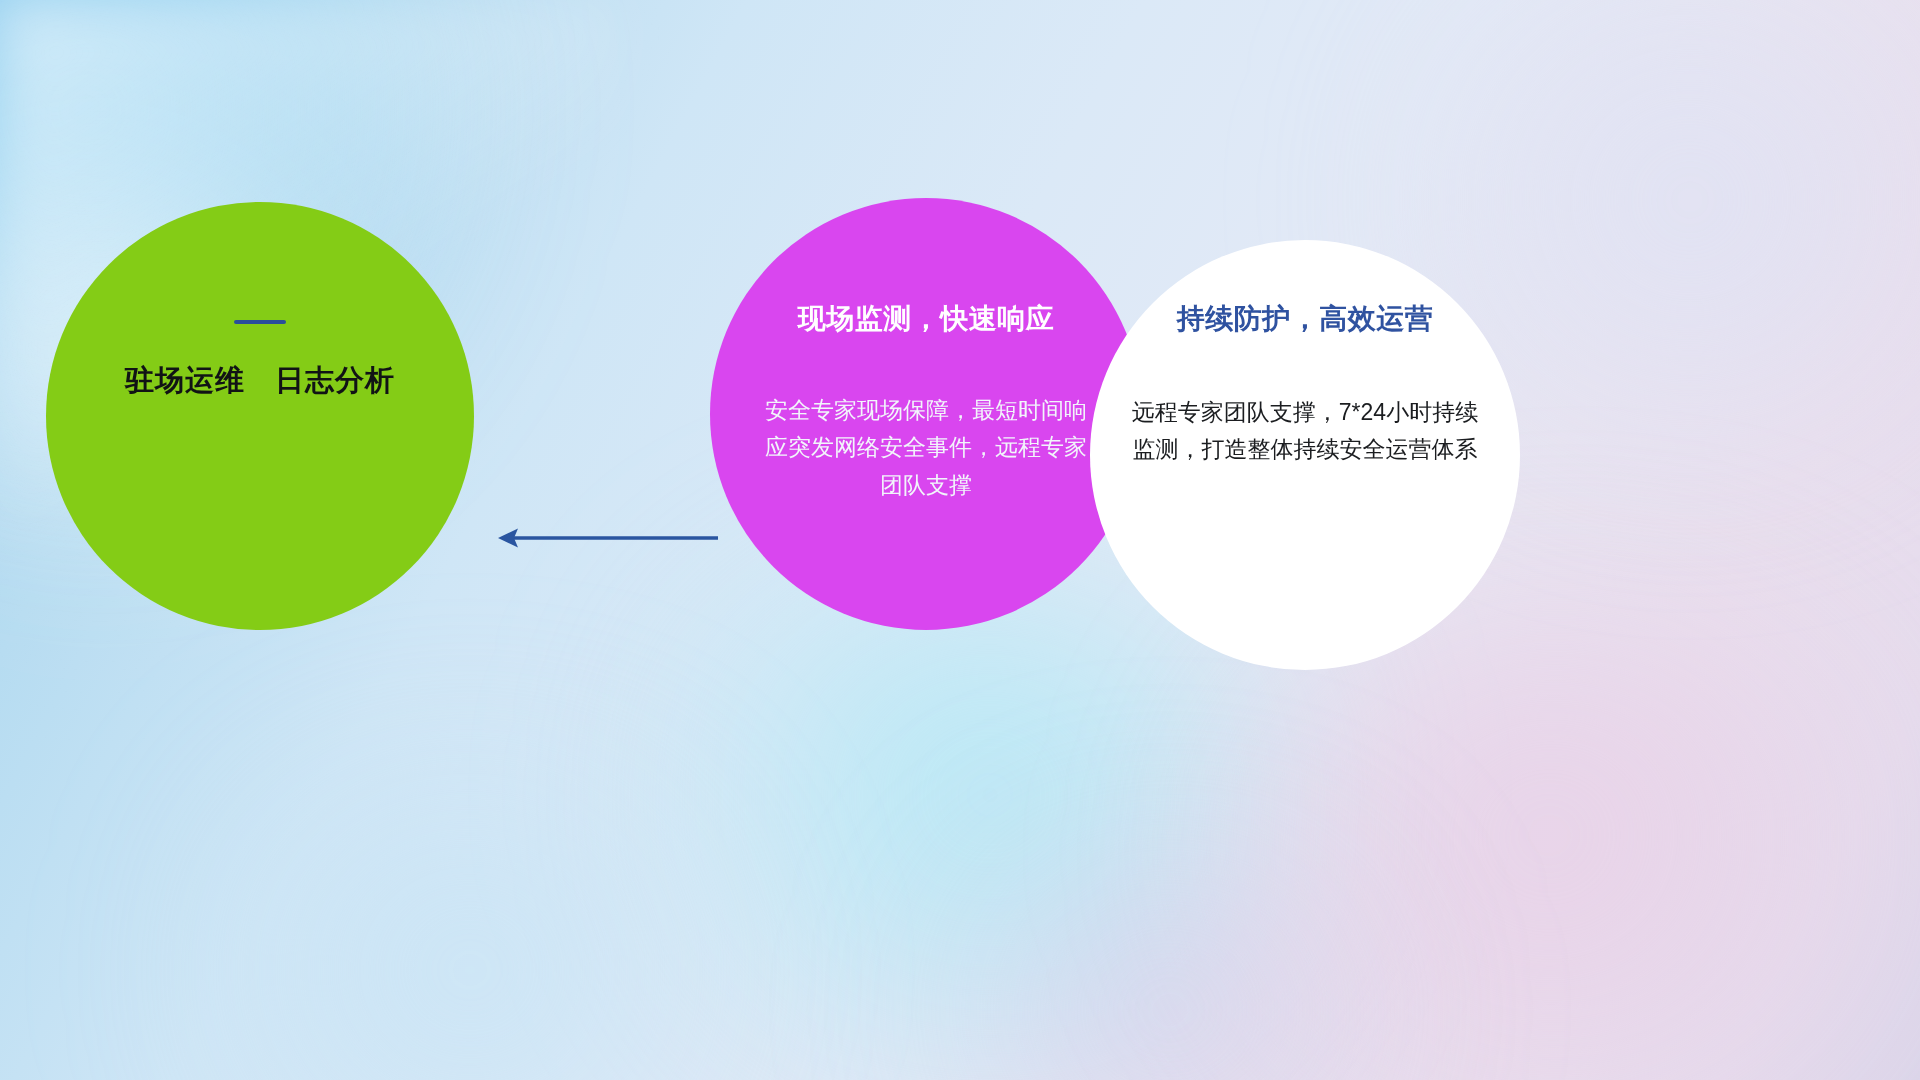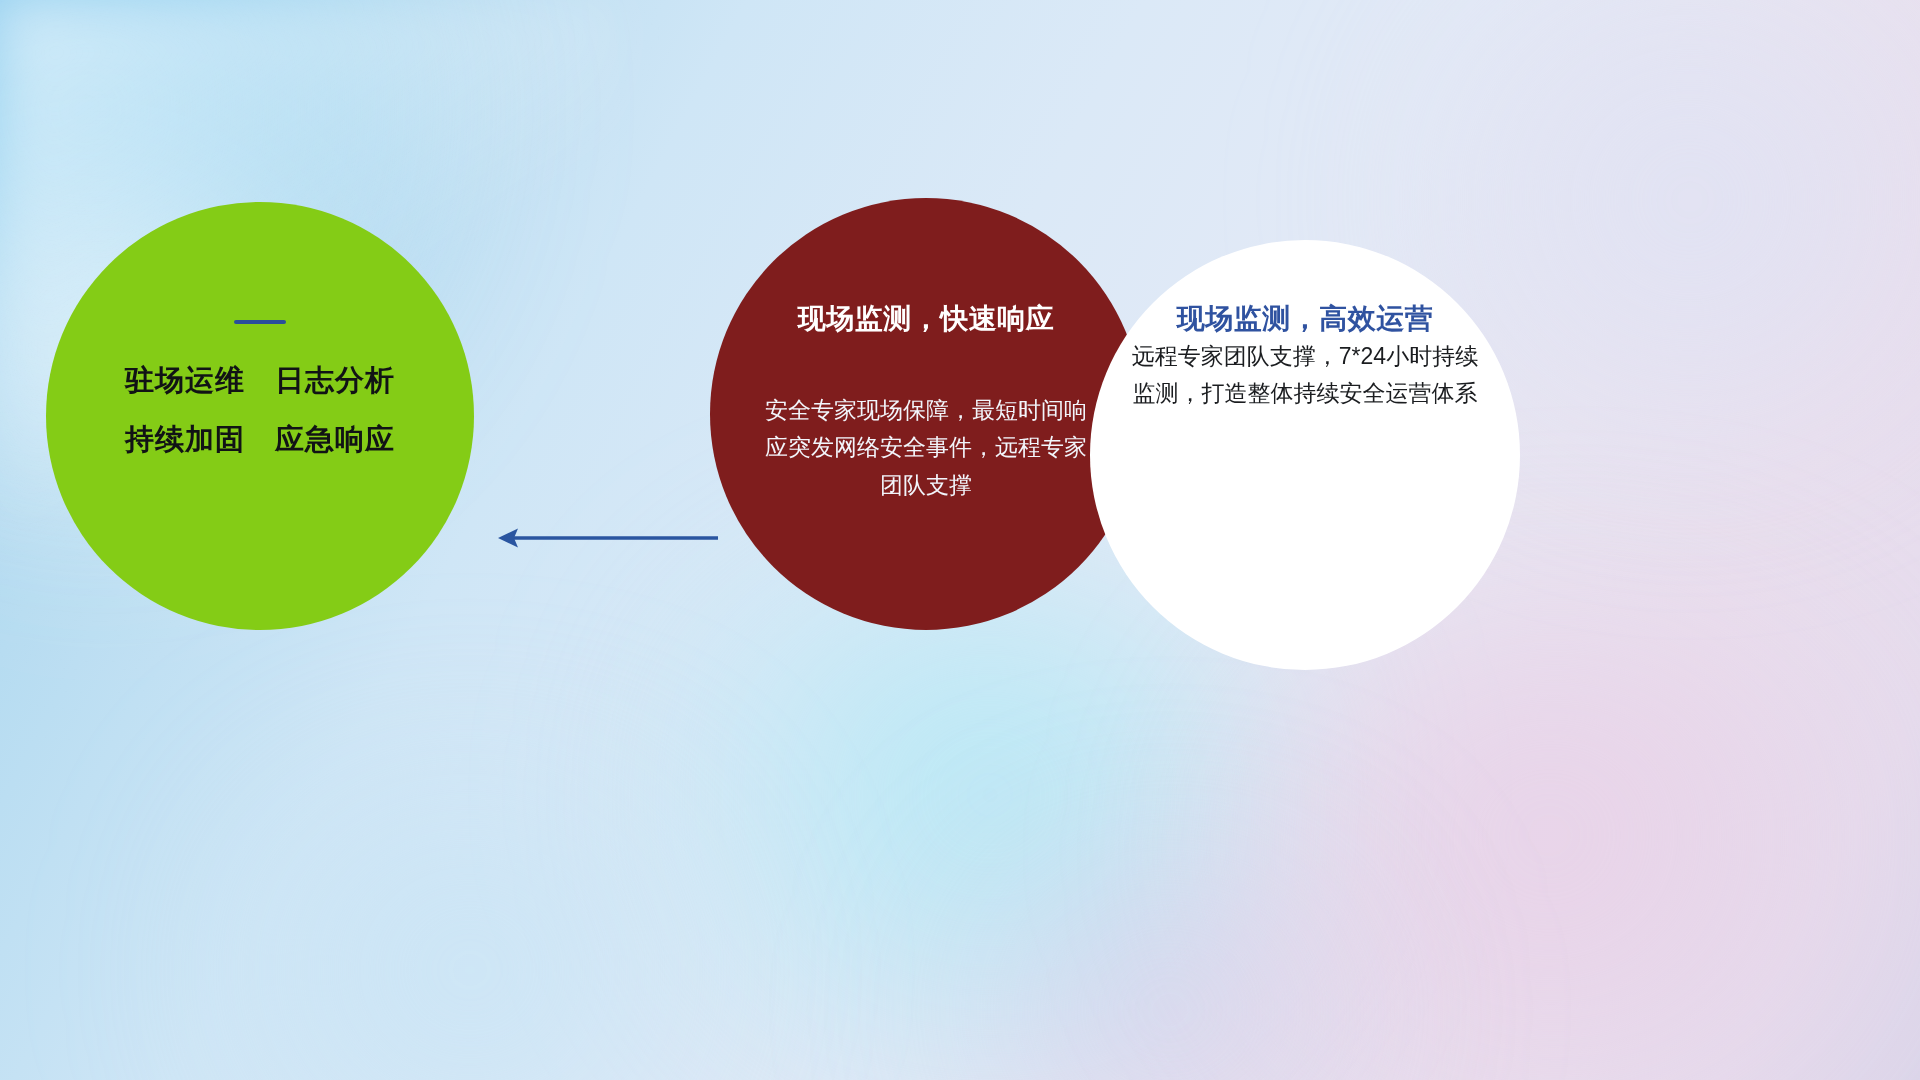--- a/index.html
+++ b/index.html
@@ -40,21 +40,21 @@
 
   
   .circle{position:absolute;border-radius:50%;box-sizing:border-box;}
 
   .circle-left{
     left:46px;top:202px;width:428px;height:428px;
     background:#84cc16;
   }
   .circle-center{
     left:710px;top:198px;width:432px;height:432px;
-    background:#7f1d1d;
+    background:#d946ef;
     z-index:3;
   }
   .circle-right{
     left:1090px;top:240px;width:430px;height:430px;
     background:#ffffff;
     z-index:4;
   }
 
   
   .c-inner{position:absolute;left:0;right:0;text-align:center;}
@@ -81,21 +81,21 @@
     margin-top:54px;font-size:23px;color:#f2f5fb;line-height:1.62;
     padding:0 44px;text-align:center;
   }
 
   
   .right-title{
     font-size:28px;font-weight:bold;color:#2f52a0;letter-spacing:.5px;
     white-space:nowrap;
   }
   .right-body{
-    font-size:23px;color:#1b1d20;line-height:1.62;
+    margin-top:56px;font-size:23px;color:#1b1d20;line-height:1.62;
     padding:0 34px;text-align:center;
   }
 
   
   .arrow-wrap{position:absolute;left:480px;top:515px;width:240px;height:46px;z-index:2;}
 </style>
 </head>
 <body>
 
 <div id="stage">
@@ -115,32 +115,31 @@
       <line x1="238" y1="23" x2="30" y2="23" stroke="#2a55a0" stroke-width="3.4"></line>
       <path d="M18 23 L38 13.5 L34 23 L38 32.5 Z" fill="#2a55a0"></path>
     </svg>
   </div>
 
   <div class="circle circle-left">
     <div class="c-inner" style="top:118px;">
       <div class="divider"></div>
       <div class="left-lines">
         <div class="left-line">驻场运维　日志分析</div>
-        <div class="left-line">持续加固　应急响应</div>
       </div>
     </div>
   </div>
 
   <div class="circle circle-center">
     <div class="c-inner" style="top:102px;">
       <div class="center-title">现场监测，快速响应</div>
       <div class="center-body">安全专家现场保障，最短时间响应突发网络安全事件，远程专家团队支撑</div>
     </div>
   </div>
 
   <div class="circle circle-right">
     <div class="c-inner" style="top:60px;">
-      <div class="right-title">现场监测，高效运营</div>
+      <div class="right-title">持续防护，高效运营</div>
       <div class="right-body">远程专家团队支撑，7*24小时持续监测，打造整体持续安全运营体系</div>
     </div>
   </div>
 
 </div>
 
 </body></html>

